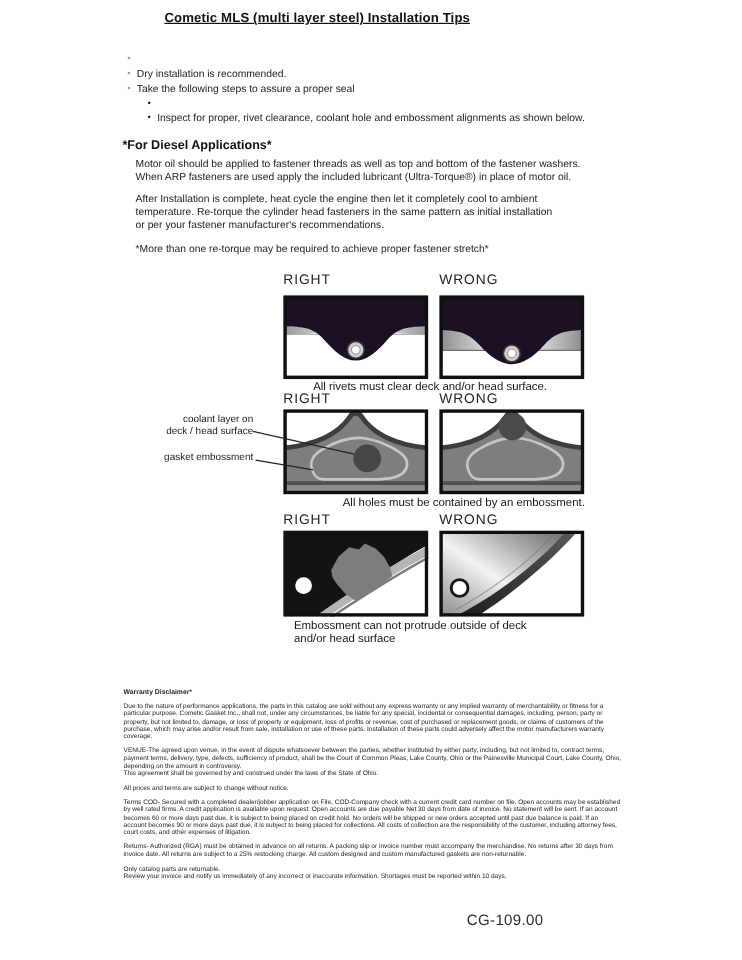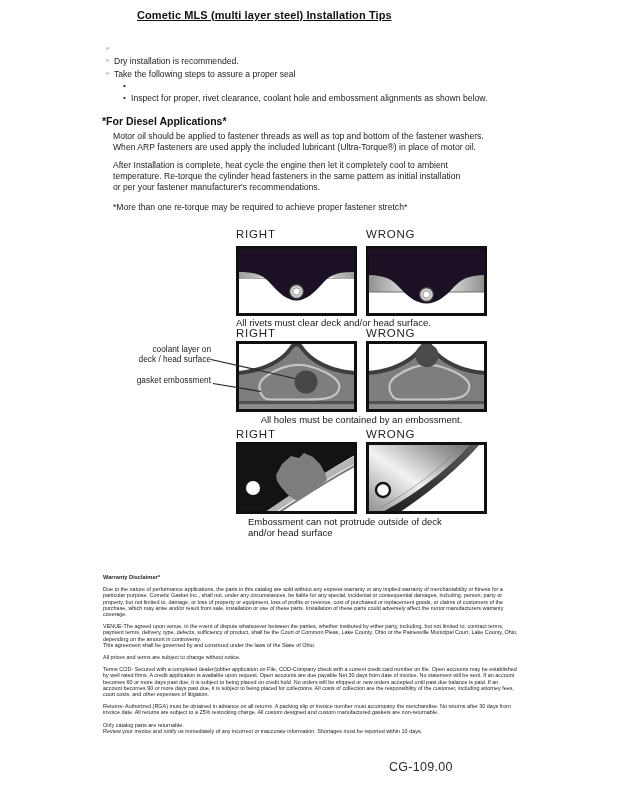--- a/index.html
+++ b/index.html
@@ -11,24 +11,24 @@
   .bullet .bm{width:8px;flex:0 0 8px;font-size:8px;}
   .bullet.sub{margin-left:17px;}
   .diesel-heading{left:102px;top:115px;font-size:10.5px;font-weight:bold;color:#111;}
   .para{left:113px;width:400px;font-size:8.6px;line-height:11px;white-space:pre-line;}
   .p1{top:131px;} .p2{top:160px;} .p3{top:202px;}
   .rw-label{width:121px;text-align:left;font-size:11.5px;letter-spacing:.8px;color:#1f1f1f;}
   .lbl-l{left:236px;} .lbl-r{left:366px;}
   .row1-lbl{top:228px;} .row2-lbl{top:327px;} .row3-lbl{top:428px;}
   .box-l{left:236px;} .box-r{left:366px;}
   .row1-box{top:246px;} .row2-box{top:341px;} .row3-box{top:442px;}
-  .caption{font-size:9.5px;color:#161616;line-height:10.8px;white-space:pre-line;}
+  .caption{font-size:9.5px;color:#161616;line-height:10.8px;white-space:pre-line;margin-left:25px;}
   .cap1{left:236px;top:318px;}
   .cap2{left:236px;top:415px;width:251px;text-align:center;}
-  .cap3{left:248px;top:517px;}
+  .cap3{left:220px;top:517px;}
   .annotation{width:111px;left:100px;text-align:right;font-size:8.3px;line-height:9.8px;white-space:pre-line;color:#1a1a1a;}
   .ann1{top:345px;} .ann2{top:376px;text-align:right;}
   .leader{left:205px;top:350px;}
   .disc{left:103px;top:574px;width:415px;font-size:5.45px;line-height:6.2px;color:#222;}
   .disc .dh{font-weight:bold;margin:0 0 6px 0;font-size:5.7px;}
   .disc p{margin:0 0 6px 0;}
   .disc p.tight{margin-bottom:0;}
   .footer-code{left:389px;top:760px;font-size:12.5px;color:#2e2a2a;letter-spacing:.3px;}
   svg{display:block;}
 </style>

